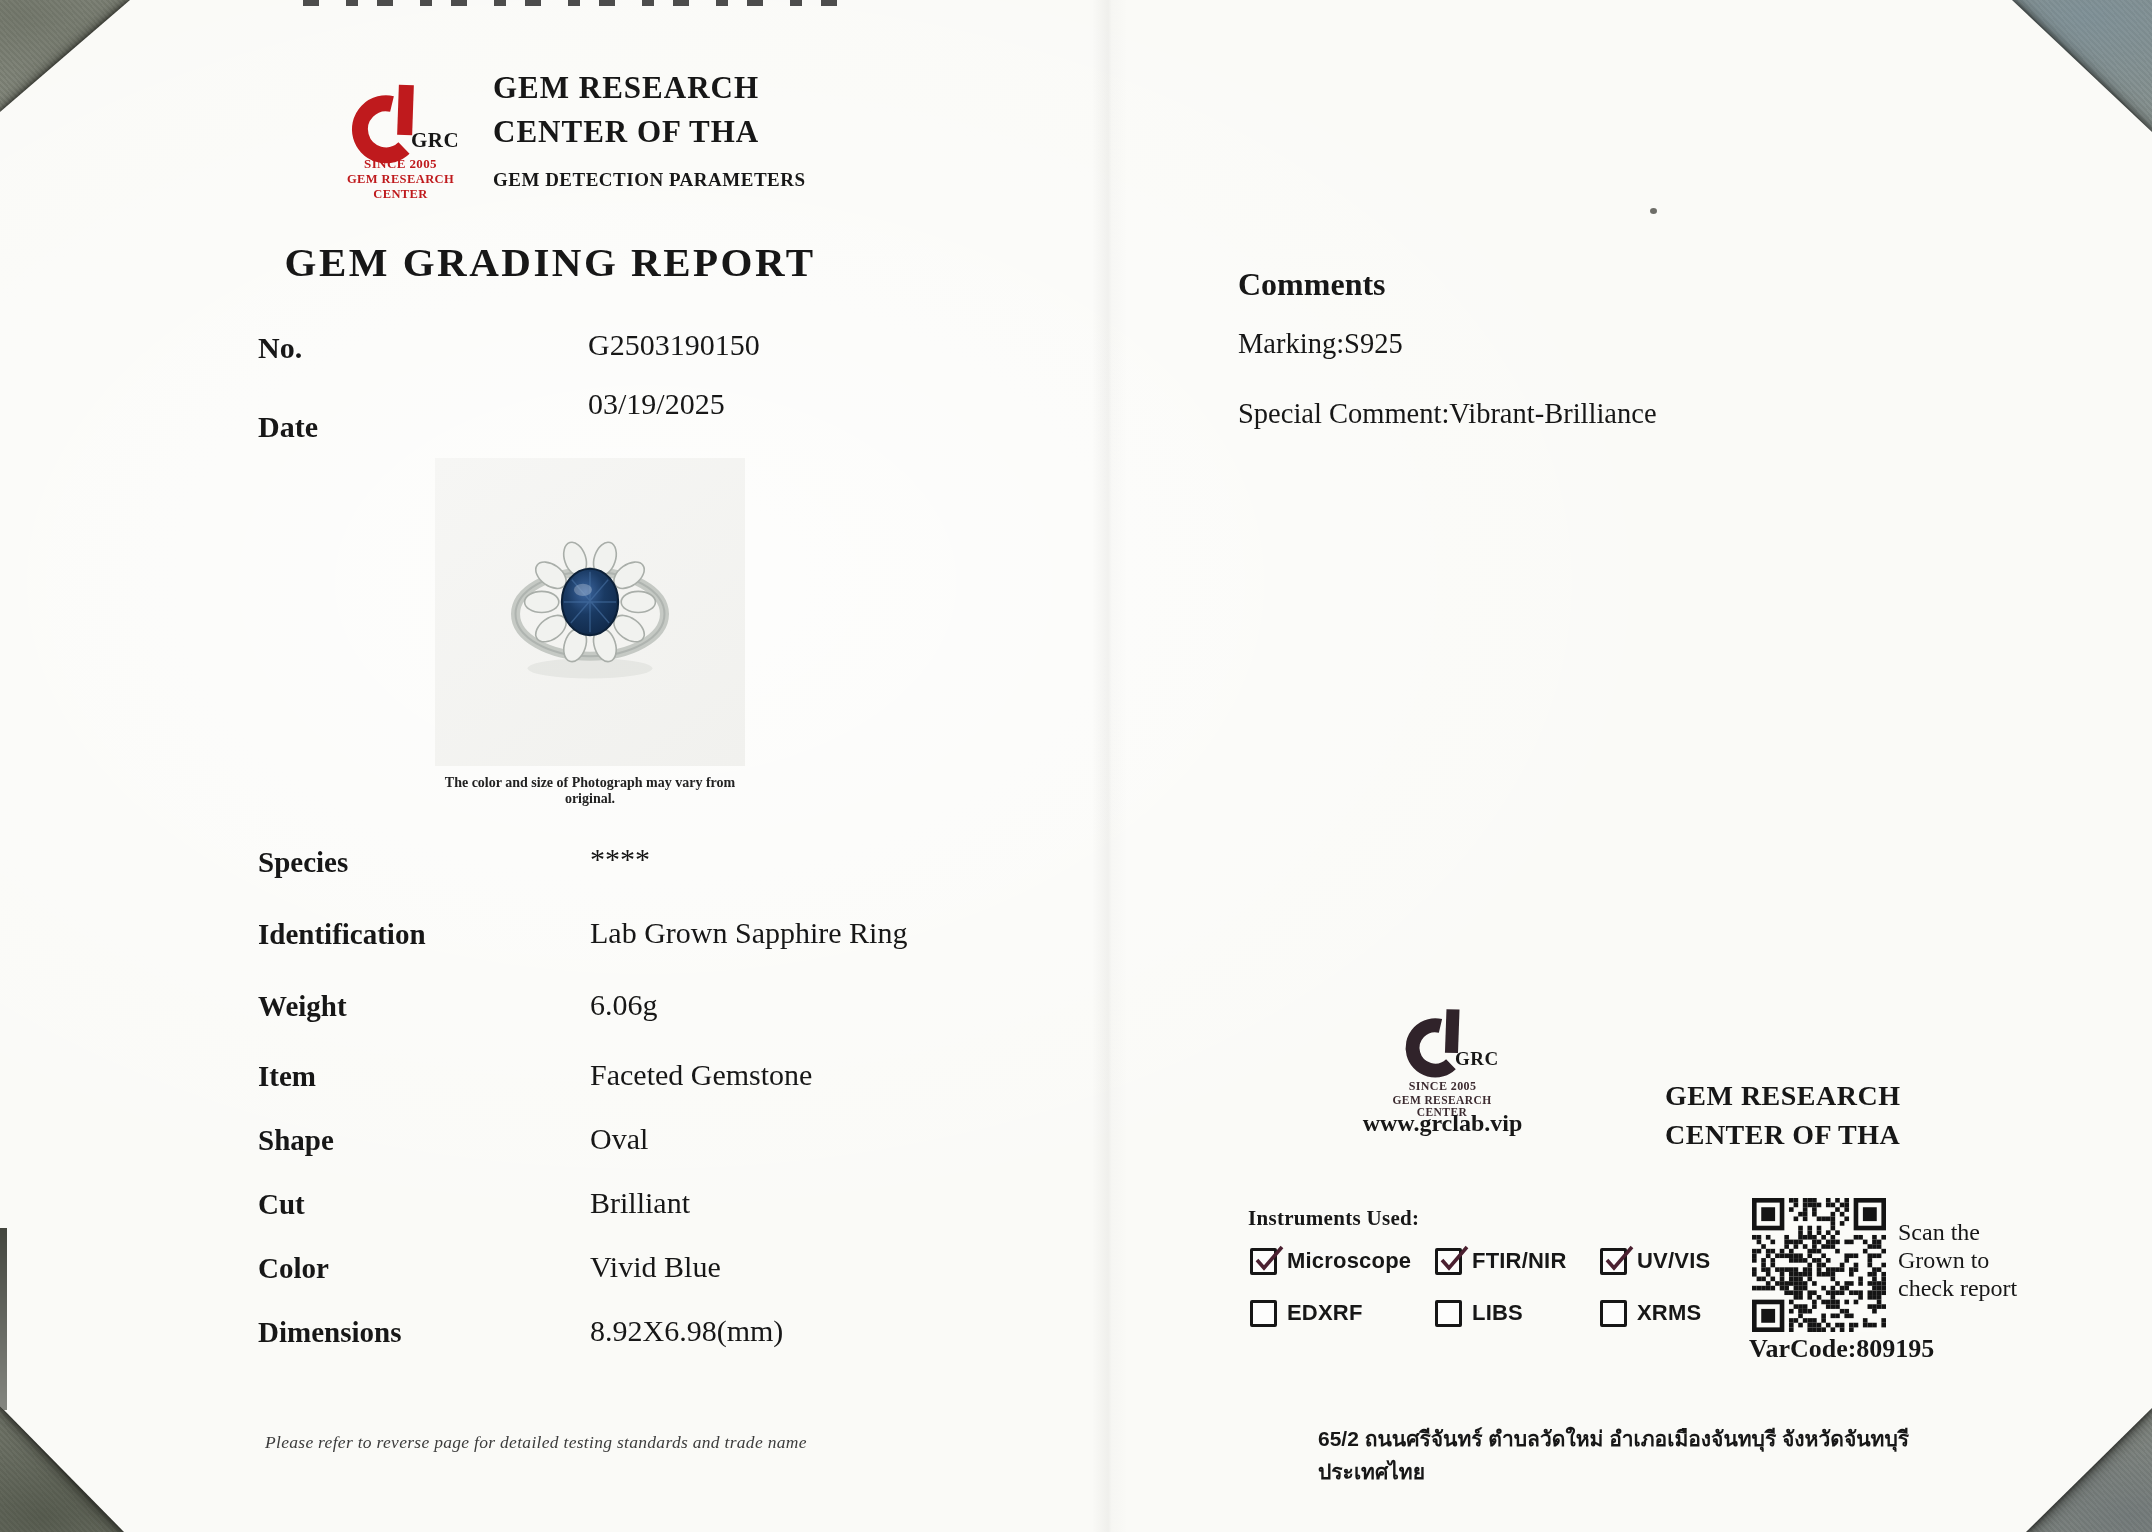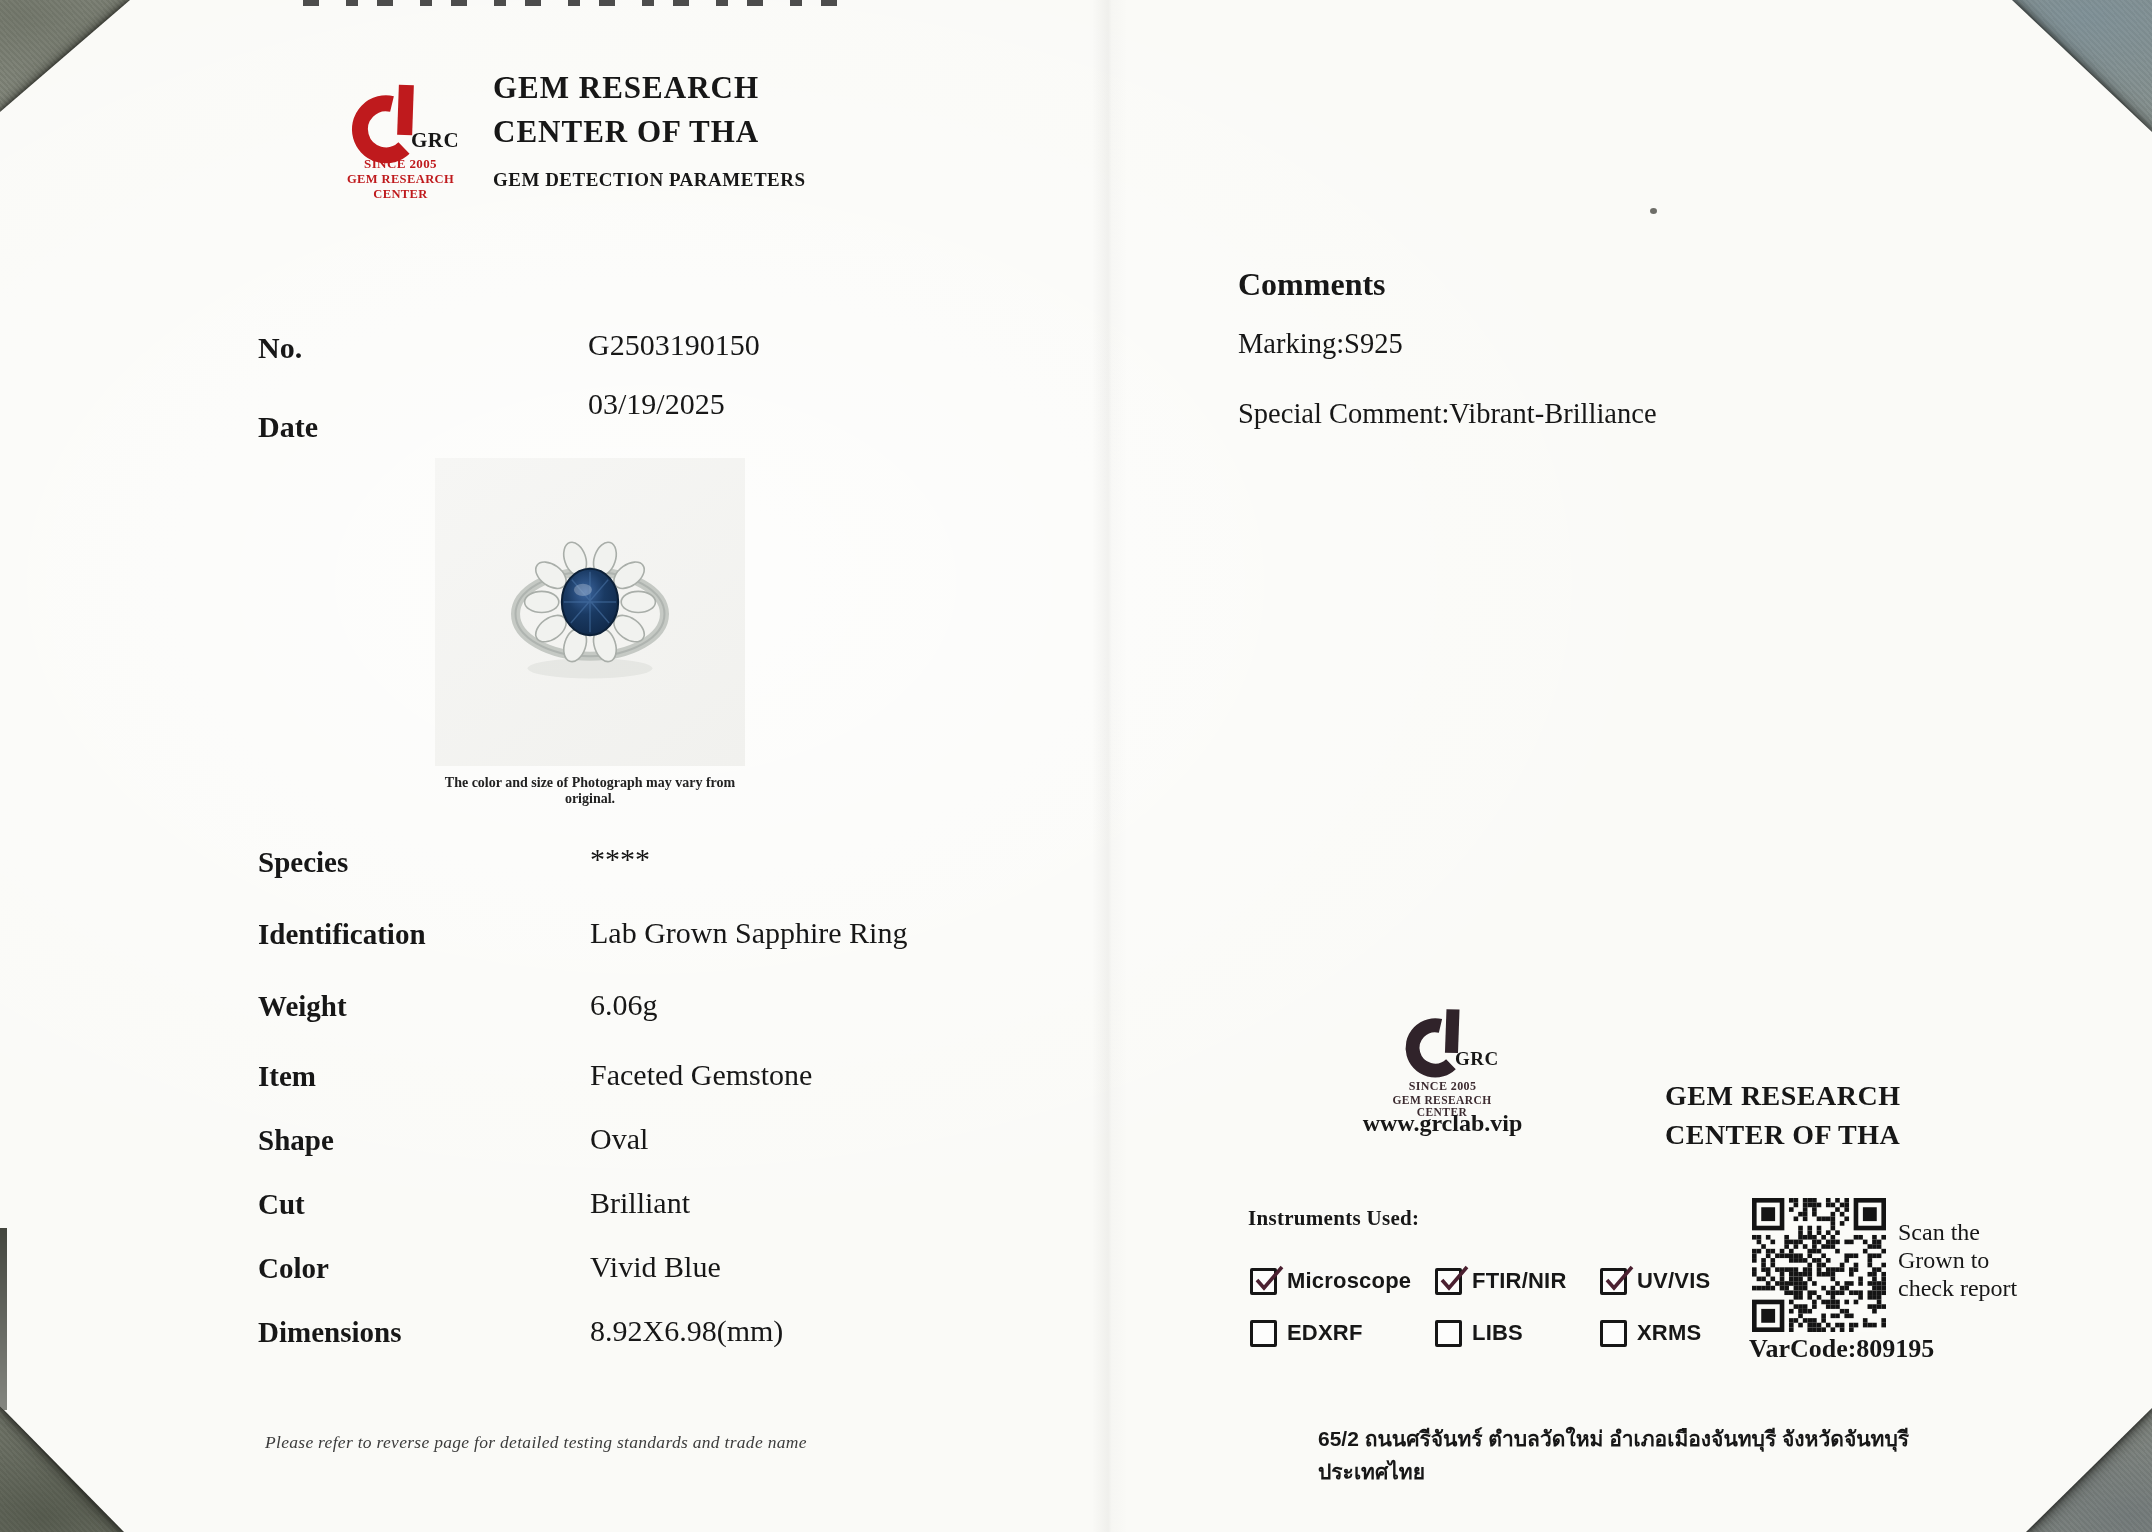--- a/index.html
+++ b/index.html
@@ -69,21 +69,21 @@
   .left-footer{left:265px;top:1432px;font-size:17.5px;color:#3c3c3c;letter-spacing:.3px;font-style:italic;}
 
   
   .comments-h{left:1238px;top:266px;font-size:32px;font-weight:bold;}
   .comment-line{left:1238px;width:790px;font-size:28.5px;line-height:35px;}
 
   .www{left:1360px;top:1110px;width:165px;text-align:center;font-size:24px;font-weight:bold;}
   .org-right{left:1665px;top:1076px;font-size:28px;font-weight:bold;line-height:39px;letter-spacing:.5px;}
 
   .instr-label{left:1248px;top:1206px;font-size:21px;font-weight:bold;letter-spacing:.3px;}
-  .instr-item{height:30px;display:flex;align-items:center;gap:10px;margin-top:20px;}
+  .instr-item{height:30px;display:flex;align-items:center;gap:10px;}
   .cbox{position:relative;width:27px;height:27px;border:3px solid #161616;border-radius:2px;background:#fdfdfc;flex:0 0 auto;}
   .cbox svg{position:absolute;left:-2px;top:-9px;overflow:visible;}
   .instr-text{font-family:"Liberation Sans","DejaVu Sans",sans-serif;font-weight:bold;font-size:22px;letter-spacing:.2px;}
 
   .qr-caption{left:1898px;top:1218px;width:170px;font-size:24px;line-height:28px;}
   .varcode{left:1749px;top:1334px;font-size:26px;font-weight:bold;}
   .thai{left:1318px;top:1422px;width:660px;font-size:21px;font-weight:bold;font-family:"Liberation Sans","DejaVu Sans",sans-serif;}
 
   
   .logo-grc-text{font-size:21px;font-weight:bold;letter-spacing:.5px;}
@@ -107,20 +107,21 @@
     <div class="abs logo-grc-text" style="left:411px;top:128px;">GRC</div>
     <div class="abs logo-small" style="left:343px;top:156px;width:115px;font-size:13px;color:var(--logo-red);">SINCE 2005</div>
     <div class="abs logo-small" style="left:328px;top:172px;width:145px;font-size:12.5px;color:var(--logo-red);">GEM RESEARCH CENTER</div>
 
     <div class="abs org-left">
       <div class="l1">GEM RESEARCH</div>
       <div class="l1">CENTER OF THA</div>
       <div class="tag">GEM DETECTION PARAMETERS</div>
     </div>
 
+    <div class="abs title">GEM GRADING REPORT</div>
 
     <div class="abs meta-label" style="top:331px;">No.</div>
     <div class="abs meta-value" style="top:328px;">G2503190150</div>
     <div class="abs meta-label" style="top:410px;">Date</div>
     <div class="abs meta-value" style="top:387px;">03/19/2025</div>
 
     <div class="abs photo">
       <svg width="310" height="308" viewBox="0 0 308 300">
         <defs>
           <radialGradient id="gemGrad" cx="42%" cy="35%" r="75%">

